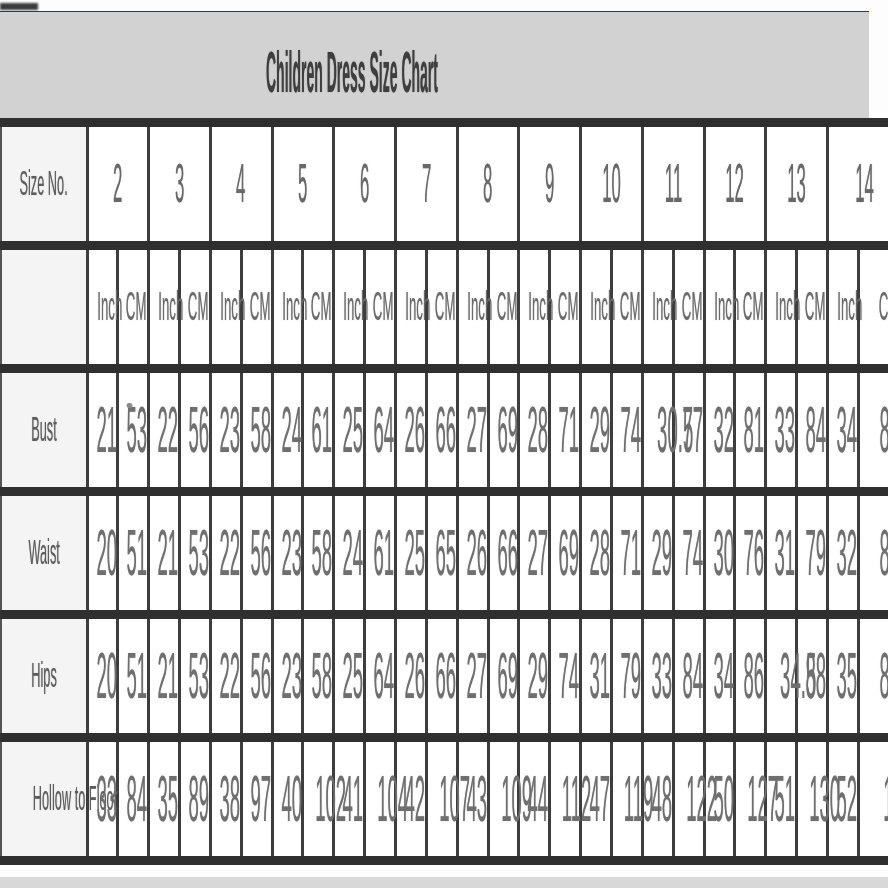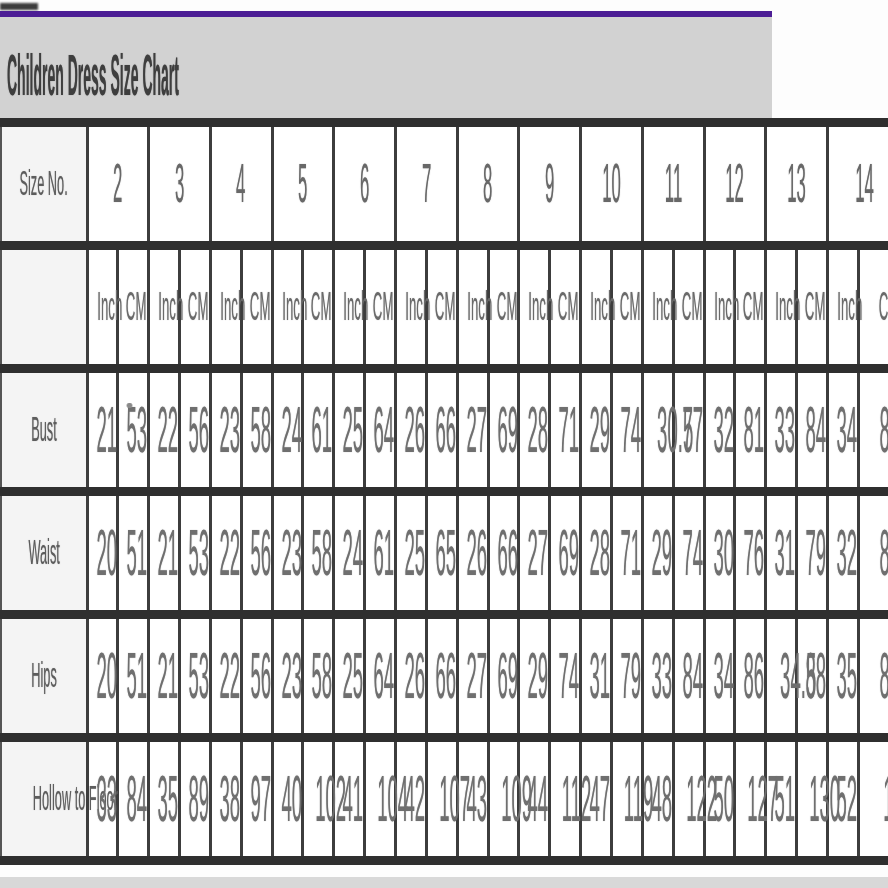--- a/index.html
+++ b/index.html
@@ -4,23 +4,23 @@
 <style>
   html,body{margin:0;padding:0;}
   body{
     width:888px;height:888px;overflow:hidden;background:#ffffff;
     font-family:"Liberation Sans", sans-serif;
   }
   .page{position:relative;width:888px;height:888px;background:#fdfdfd;}
 
   
   .title-band{
-    position:absolute;left:0;top:11px;width:772px;height:119px;
-    background:#d2d2d2;border-top:6px solid #4c1d95;box-sizing:border-box;
-    display:flex;align-items:center;
+    position:absolute;left:0;top:11px;width:869px;height:119px;
+    background:#d2d2d2;border-top:1px solid #4c1d95;box-sizing:border-box;
+    display:flex;align-items:center;justify-content:center;
   }
   .title-text{
     display:inline-block;margin-left:7px;margin-top:6px;
     font-size:28px;font-weight:bold;color:#3e3e3e;white-space:nowrap;
     transform:scale(0.50,2.05);transform-origin:left center;
     text-shadow:0 0 1px rgba(62,62,62,.55);
     letter-spacing:0px;
   }
 
   

